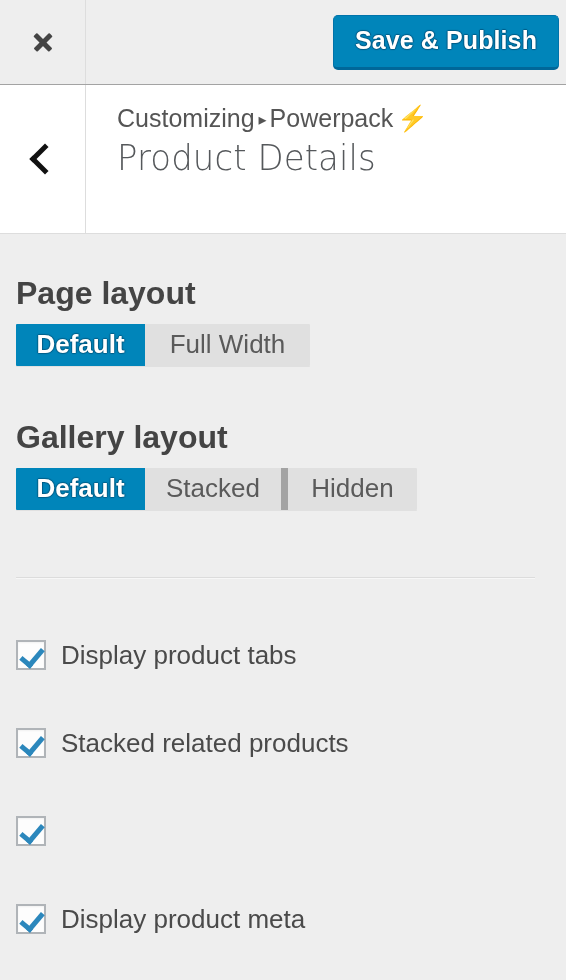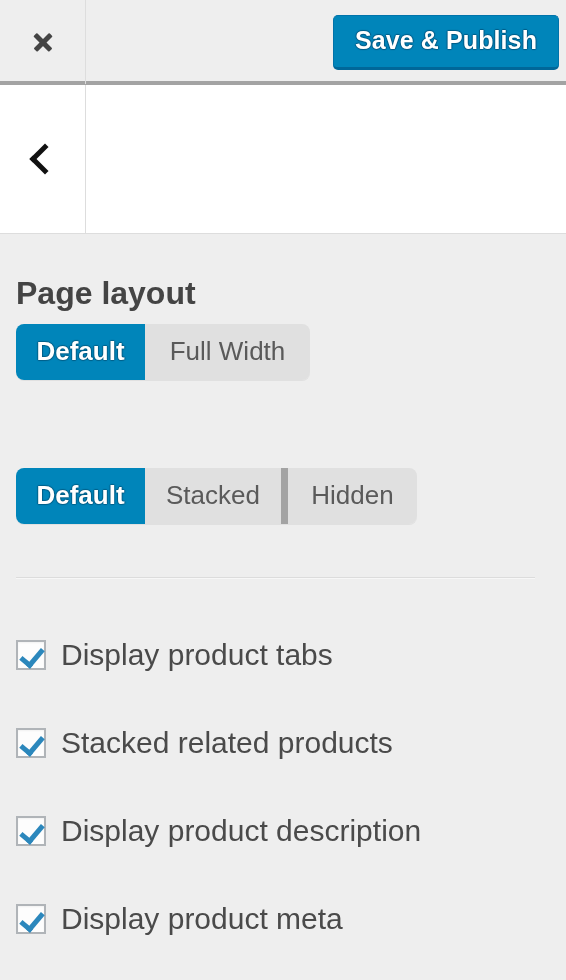--- a/index.html
+++ b/index.html
@@ -16,21 +16,21 @@
     position: relative;
   }
 
   
   .topbar {
     position: absolute;
     left: 0; top: 0;
     width: 566px;
     height: 85px;
     background: #eeeeee;
-    border-bottom: 4px solid #a3a3a3;
+    border-bottom: 1px solid #a3a3a3;
     box-sizing: border-box;
     padding-left: 12px;
   }
   .close-cell {
     position: absolute;
     left: 0; top: 0;
     width: 86px;
     height: 84px;
     border-right: 1px solid #dddddd;
     box-sizing: border-box;
@@ -172,23 +172,23 @@
     color: #444444;
     white-space: nowrap;
   }
   .label-page    { top: 40px; }
   .label-gallery { top: 184px; }
 
   
   .btn-group {
     position: absolute;
     left: 16px;
-    height: 56px;
-    display: flex;
-    border-radius: 8px;
+    height: 42px;
+    display: flex;
+    border-radius: 1px;
     overflow: hidden;
     box-shadow: 0 1px 0 rgba(0,0,0,0.06);
     justify-content: center;
   }
   .group-page    { top: 89px; }
   .group-gallery { top: 233px; }
 
   .seg {
     display: flex;
     align-items: center;
@@ -253,21 +253,21 @@
     left: 7px;
     top: 2px;
     width: 9px;
     height: 18px;
     border-right: 5px solid #2b87bc;
     border-bottom: 5px solid #2b87bc;
     transform: rotate(40deg);
   }
   .check-label {
     margin-left: 15px;
-    font-size: 30px;
+    font-size: 26px;
     color: #4a4a4a;
     white-space: nowrap;
     font-family: "Liberation Sans", sans-serif;
   }
   .crow-0 { top: 403px; }
   .crow-1 { top: 491px; }
   .crow-2 { top: 579px; }
   .crow-3 { top: 667px; }
 </style>
 </head>
@@ -277,31 +277,38 @@
   <div class="close-cell">
     <div class="close-x"></div>
   </div>
   <div class="save-button">Save &amp; Publish</div>
 </div>
 
 <div class="panel-header">
   <div class="back-cell">
     <div class="back-chevron"></div>
   </div>
+  <div class="panel-titles">
+    <div class="breadcrumb">
+      <span>Customizing</span><span class="sep">▸</span><span>Powerpack</span><span class="bolt">⚡</span>
+    </div>
+    <div class="panel-title">Product Details</div>
+  </div>
 </div>
 
 <div class="content">
 
   <div class="field-label label-page">Page layout</div>
 
   <div class="btn-group group-page">
     <div class="seg active seg-w-default">Default</div>
     <div class="seg seg-w-full">Full Width</div>
   </div>
 
+  <div class="field-label label-gallery">Gallery layout</div>
 
   <div class="btn-group group-gallery">
     <div class="seg active seg-w-gdefault">Default</div>
     <div class="seg seg-w-stacked">Stacked</div>
     <div class="seg seg-w-hidden">Hidden</div>
   </div>
 
   <div class="divider"></div>
 
   <div class="check-row crow-0">
@@ -315,21 +322,20 @@
     <span class="checkbox">
         <span class="tick"></span>
       </span>
     <span class="check-label">Stacked related products</span>
   </div>
 
   <div class="check-row crow-2">
     <span class="checkbox">
         <span class="tick"></span>
       </span>
-    <span class="check-label">Display product description</span>
   </div>
 
   <div class="check-row crow-3">
     <span class="checkbox">
         <span class="tick"></span>
       </span>
     <span class="check-label">Display product meta</span>
   </div>
 
 </div>

